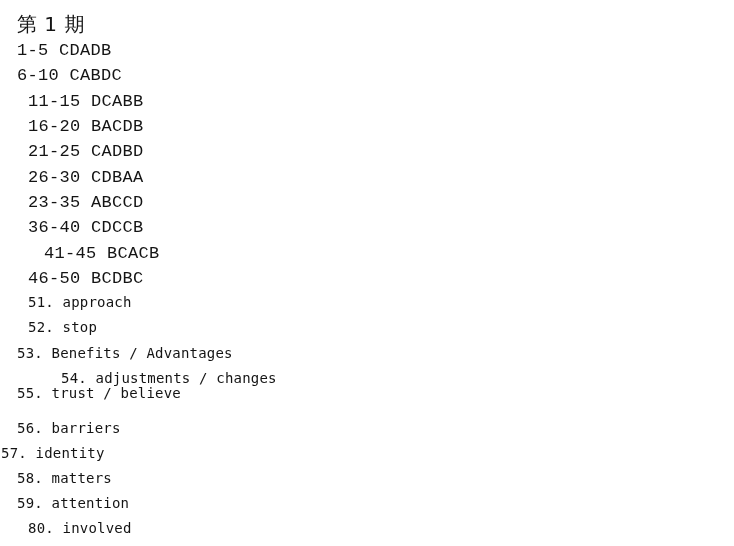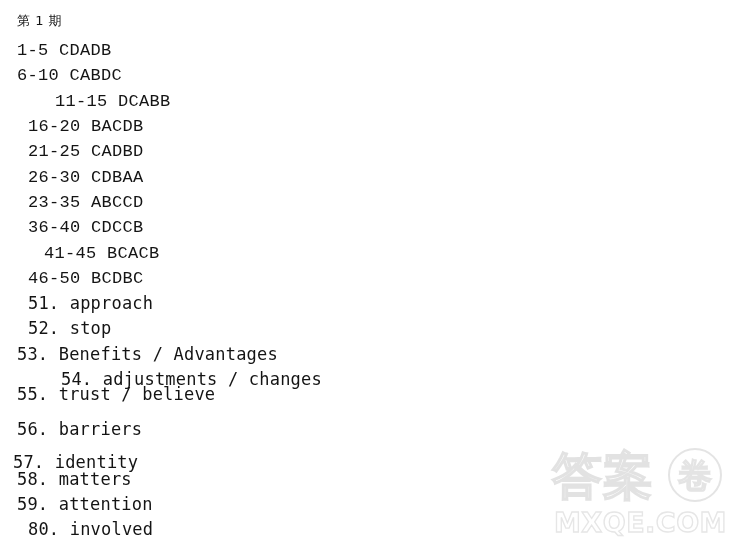--- a/index.html
+++ b/index.html
@@ -30,35 +30,35 @@
     position: absolute;
     white-space: pre;
     line-height: 1;
     color: #141414;
     -webkit-font-smoothing: antialiased;
   }
 
   
   .line.title {
     font-family: "DejaVu Sans", "Liberation Sans", sans-serif;
-    font-size: 13px;
+    font-size: 20px;
     letter-spacing: 0.5px;
   }
 
   
   .line.mcq {
     font-family: Liberation Mono, monospace;
     font-size: 17px;
     letter-spacing: 0.3px;
   }
 
   
   .line.short {
     font-family: "DejaVu Sans Mono", "Liberation Mono", monospace;
-    font-size: 17px;
+    font-size: 14px;
     letter-spacing: 0.2px;
   }
 
   
   #watermark {
     position: absolute;
     left: 552px;
     top: 446px;
     width: 176px;
     height: 98px;
@@ -123,43 +123,37 @@
 </head>
 <body style="background: rgb(255, 255, 255);">
 
 <div id="answer-sheet">
 
   <div class="line title" style="left: 17px; top: 14px;">第 1 期</div>
 
   <div id="mcq-block">
       <div class="line mcq" style="left: 17px; top: 42px;">1-5 CDADB</div>
       <div class="line mcq" style="left: 17px; top: 67px;">6-10 CABDC</div>
-      <div class="line mcq" style="left: 28px; top: 93px; margin-left: 27px;">11-15 DCABB</div>
+      <div class="line mcq" style="left: 28px; top: 93px;">11-15 DCABB</div>
       <div class="line mcq" style="left: 28px; top: 118px;">16-20 BACDB</div>
       <div class="line mcq" style="left: 28px; top: 143px;">21-25 CADBD</div>
       <div class="line mcq" style="left: 28px; top: 169px;">26-30 CDBAA</div>
       <div class="line mcq" style="left: 28px; top: 194px;">23-35 ABCCD</div>
       <div class="line mcq" style="left: 28px; top: 219px;">36-40 CDCCB</div>
       <div class="line mcq" style="left: 28px; top: 245px; margin-left: 16px;">41-45 BCACB</div>
       <div class="line mcq" style="left: 28px; top: 270px;">46-50 BCDBC</div>
     </div>
 
   <div id="short-block">
       <div class="line short" style="left: 28px; top: 295px;">51. approach</div>
       <div class="line short" style="left: 28px; top: 320px;">52. stop</div>
       <div class="line short" style="left: 17px; top: 346px;">53. Benefits / Advantages</div>
       <div class="line short" style="left: 17px; top: 371px; margin-left: 44px;">54. adjustments / changes</div>
       <div class="line short" style="left: 17px; top: 386px;">55. trust / believe</div>
       <div class="line short" style="left: 17px; top: 421px;">56. barriers</div>
-      <div class="line short" style="left: 13px; top: 446px; margin-top: 8px;">57. identity</div>
+      <div class="line short" style="left: 1px; top: 446px;">57. identity</div>
       <div class="line short" style="left: 17px; top: 471px; text-align: right;">58. matters</div>
       <div class="line short" style="left: 17px; top: 496px;">59. attention</div>
       <div class="line short" style="left: 28px; top: 521px;">80. involved</div>
     </div>
 
-  <div id="watermark">
-    <div class="wm-cjk">答案</div>
-    <div class="wm-circle"></div>
-    <div class="wm-circle-char">卷</div>
-    <div class="wm-domain">MXQE.COM</div>
-  </div>
 
 </div>
 
 </body></html>

